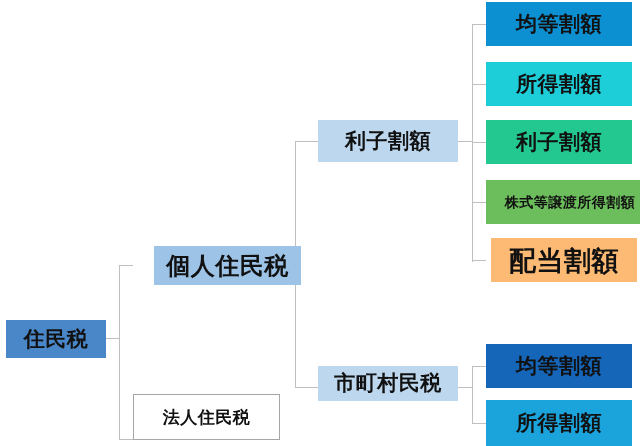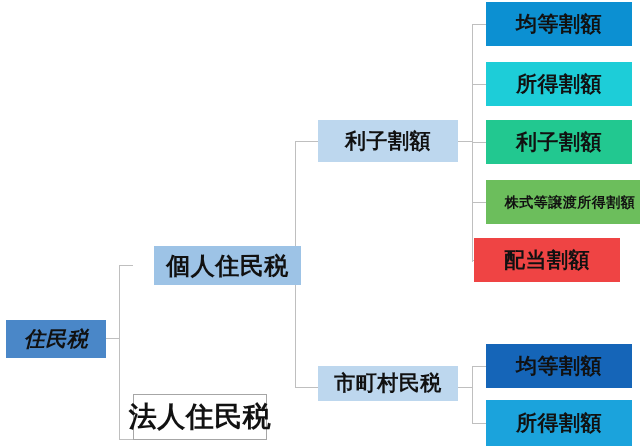--- a/index.html
+++ b/index.html
@@ -21,43 +21,43 @@
     display: flex;
     align-items: center;
     justify-content: center;
     color: #111111;
     font-weight: bold;
     line-height: 1;
     letter-spacing: 0.5px;
     white-space: nowrap;
   }
   
-  .n-root      { left:6px;   top:320px; width:100px; height:38px; background:#4A87C8; font-size:21px;font-style:italic; }
+  .n-root      { left:6px;   top:320px; width:100px; height:38px; background:#4A87C8; font-size:21px; }
   .n-kojin     { left:133px; top:246px; width:147px; height:39px; background:#9DC3E6; font-size:24px;margin-left:21px; }
-  .n-hojin     { left:133px; top:394px; width:134px; height:46px; background:#ffffff;
-                 border:1px solid #A6A6A6; font-size:28px; }
+  .n-hojin     { left:133px; top:394px; width:147px; height:46px; background:#ffffff;
+                 border:1px solid #A6A6A6; font-size:17px; }
   
   .n-dofuken   { left:318px; top:120px; width:140px; height:42px; background:#BDD7EE; font-size:21px; }
   .n-shicho    { left:318px; top:366px; width:140px; height:35px; background:#BDD7EE; font-size:21px; }
   .note {
     position: absolute;
     color: #404040;
     font-size: 11.5px;
     font-weight: normal;
     white-space: nowrap;
     letter-spacing: 0;
   }
   .note-dofuken { left:322px; top:172px; }
   .note-shicho  { left:306px; top:418px; }
   
   .n-r1 { left:486px; top:2px;   width:146px; height:44px; background:#0C90D2; font-size:21px; }
   .n-r2 { left:486px; top:62px;  width:146px; height:44px; background:#1DCDD8; font-size:21px; }
   .n-r3 { left:486px; top:120px; width:146px; height:44px; background:#22C890; font-size:21px; }
   .n-r4 { left:486px; top:180px; width:168px; height:44px; background:#6CBE5C; font-size:14px; }
-  .n-r5 { left:474px; top:238px; width:146px; height:44px; background:#ef4444; font-size:21px; }
+  .n-r5 { left:491px; top:238px; width:146px; height:44px; background:#fdba74; font-size:27px; }
   .n-r6 { left:486px; top:344px; width:146px; height:44px; background:#1565B8; font-size:21px; }
   .n-r7 { left:486px; top:400px; width:146px; height:46px; background:#1BA3DC; font-size:21px; }
 
   
   .ln { position:absolute; background:#BFBFBF; }
   .lh { height:1px; }
   .lv { width:1px; }
 </style>
 </head>
 <body>

